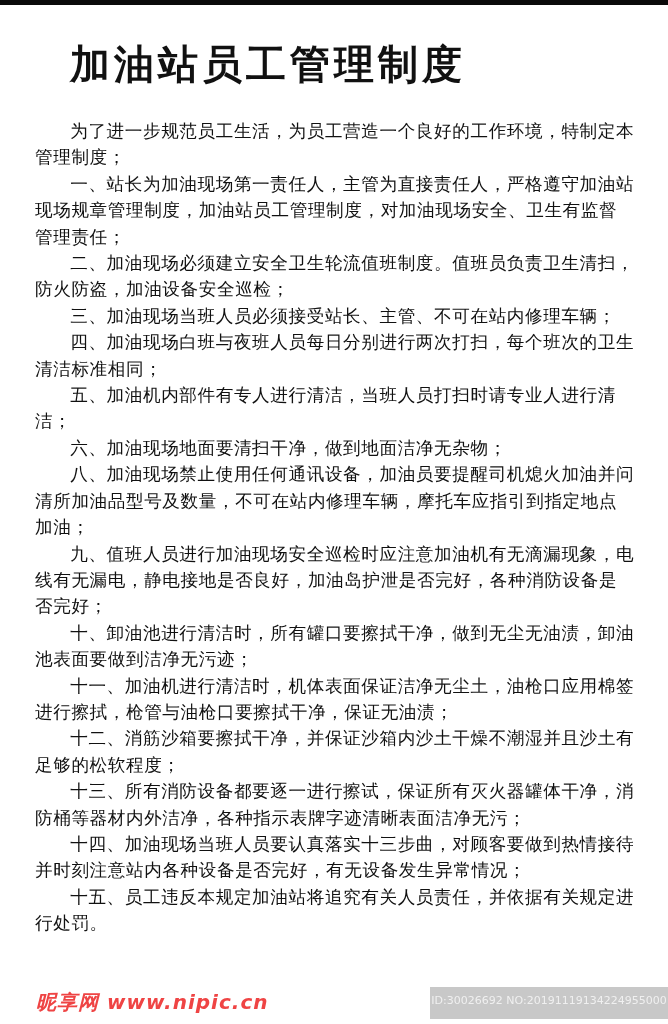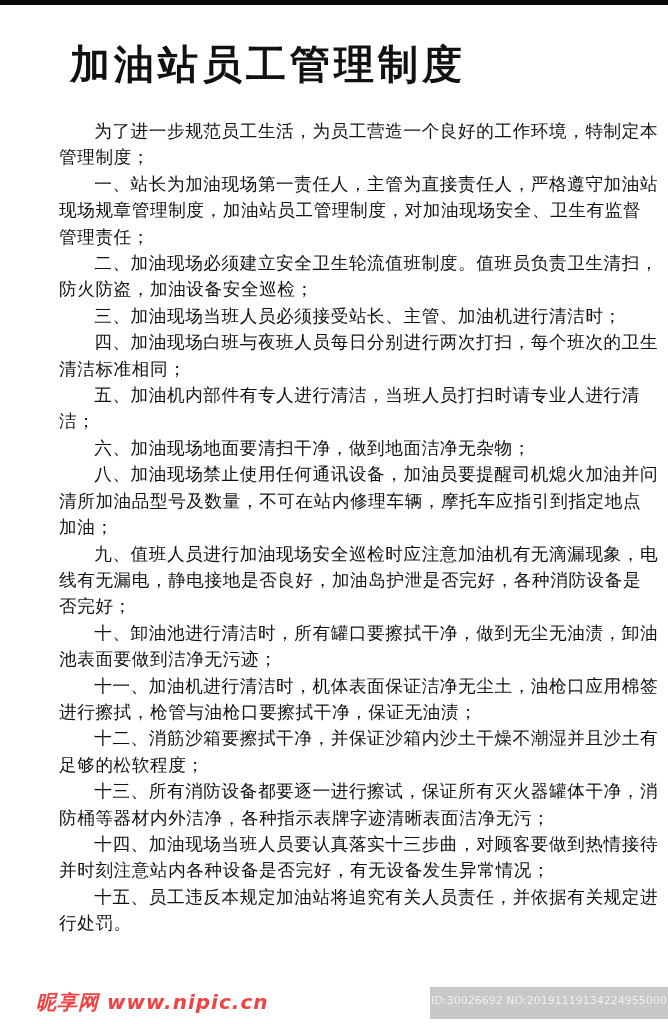--- a/index.html
+++ b/index.html
@@ -7,21 +7,21 @@
       width: 668px; height: 1024px; background: #ffffff; position: relative; overflow: hidden;
       font-family: "DejaVu Sans", "Liberation Sans", sans-serif; color: #111;
     }
     .top-bar { position: absolute; left: 0; top: 0; width: 668px; height: 5px; background: #0a0a0a; }
     .title {
       position: absolute; top: 38px; left: 0; width: 536px; text-align: center;
       font-size: 40px; letter-spacing: 4px; font-weight: bold; color: #111; line-height: 52px;
     }
     .content {
       position: absolute; left: 35px; top: 118px; width: 600px;
-      font-size: 17.6px; line-height: 26.4px; letter-spacing: 0.6px; margin-left: 24px;
+      font-size: 17.6px; line-height: 26.4px; letter-spacing: 0.6px;
     }
     .para { margin: 0; text-indent: 2em; }
     .watermark-left {
       position: absolute; left: 36px; bottom: 8px; font-size: 20px; color: #ef4444;
       font-style: italic; font-weight: bold; letter-spacing: 1px;
     }
     .watermark-right {
       position: absolute; right: 0; bottom: 5px; height: 32px; width: 238px;
       background: #c8c8c8; color: #f0f0f0; font-size: 11px; line-height: 28px; text-align: center;
     }
@@ -30,21 +30,21 @@
 <body>
 
 <div class="top-bar"></div>
 
 <h1 class="title" style="margin:0;">加油站员工管理制度</h1>
 
 <div class="content">
   <p class="para">为了进一步规范员工生活，为员工营造一个良好的工作环境，特制定本管理制度；</p>
   <p class="para">一、站长为加油现场第一责任人，主管为直接责任人，严格遵守加油站现场规章管理制度，加油站员工管理制度，对加油现场安全、卫生有监督管理责任；</p>
   <p class="para">二、加油现场必须建立安全卫生轮流值班制度。值班员负责卫生清扫，防火防盗，加油设备安全巡检；</p>
-  <p class="para">三、加油现场当班人员必须接受站长、主管、加油机进行清洁时；</p>
+  <p class="para">三、加油现场当班人员必须接受站长、主管、不可在站内修理车辆；</p>
   <p class="para">四、加油现场白班与夜班人员每日分别进行两次打扫，每个班次的卫生清洁标准相同；</p>
   <p class="para">五、加油机内部件有专人进行清洁，当班人员打扫时请专业人进行清洁；</p>
   <p class="para">六、加油现场地面要清扫干净，做到地面洁净无杂物；</p>
   <p class="para">八、加油现场禁止使用任何通讯设备，加油员要提醒司机熄火加油并问清所加油品型号及数量，不可在站内修理车辆，摩托车应指引到指定地点加油；</p>
   <p class="para">九、值班人员进行加油现场安全巡检时应注意加油机有无滴漏现象，电线有无漏电，静电接地是否良好，加油岛护泄是否完好，各种消防设备是否完好；</p>
   <p class="para">十、卸油池进行清洁时，所有罐口要擦拭干净，做到无尘无油渍，卸油池表面要做到洁净无污迹；</p>
   <p class="para">十一、加油机进行清洁时，机体表面保证洁净无尘土，油枪口应用棉签进行擦拭，枪管与油枪口要擦拭干净，保证无油渍；</p>
   <p class="para">十二、消筋沙箱要擦拭干净，并保证沙箱内沙土干燥不潮湿并且沙土有足够的松软程度；</p>
   <p class="para">十三、所有消防设备都要逐一进行擦试，保证所有灭火器罐体干净，消防桶等器材内外洁净，各种指示表牌字迹清晰表面洁净无污；</p>
   <p class="para">十四、加油现场当班人员要认真落实十三步曲，对顾客要做到热情接待并时刻注意站内各种设备是否完好，有无设备发生异常情况；</p>

